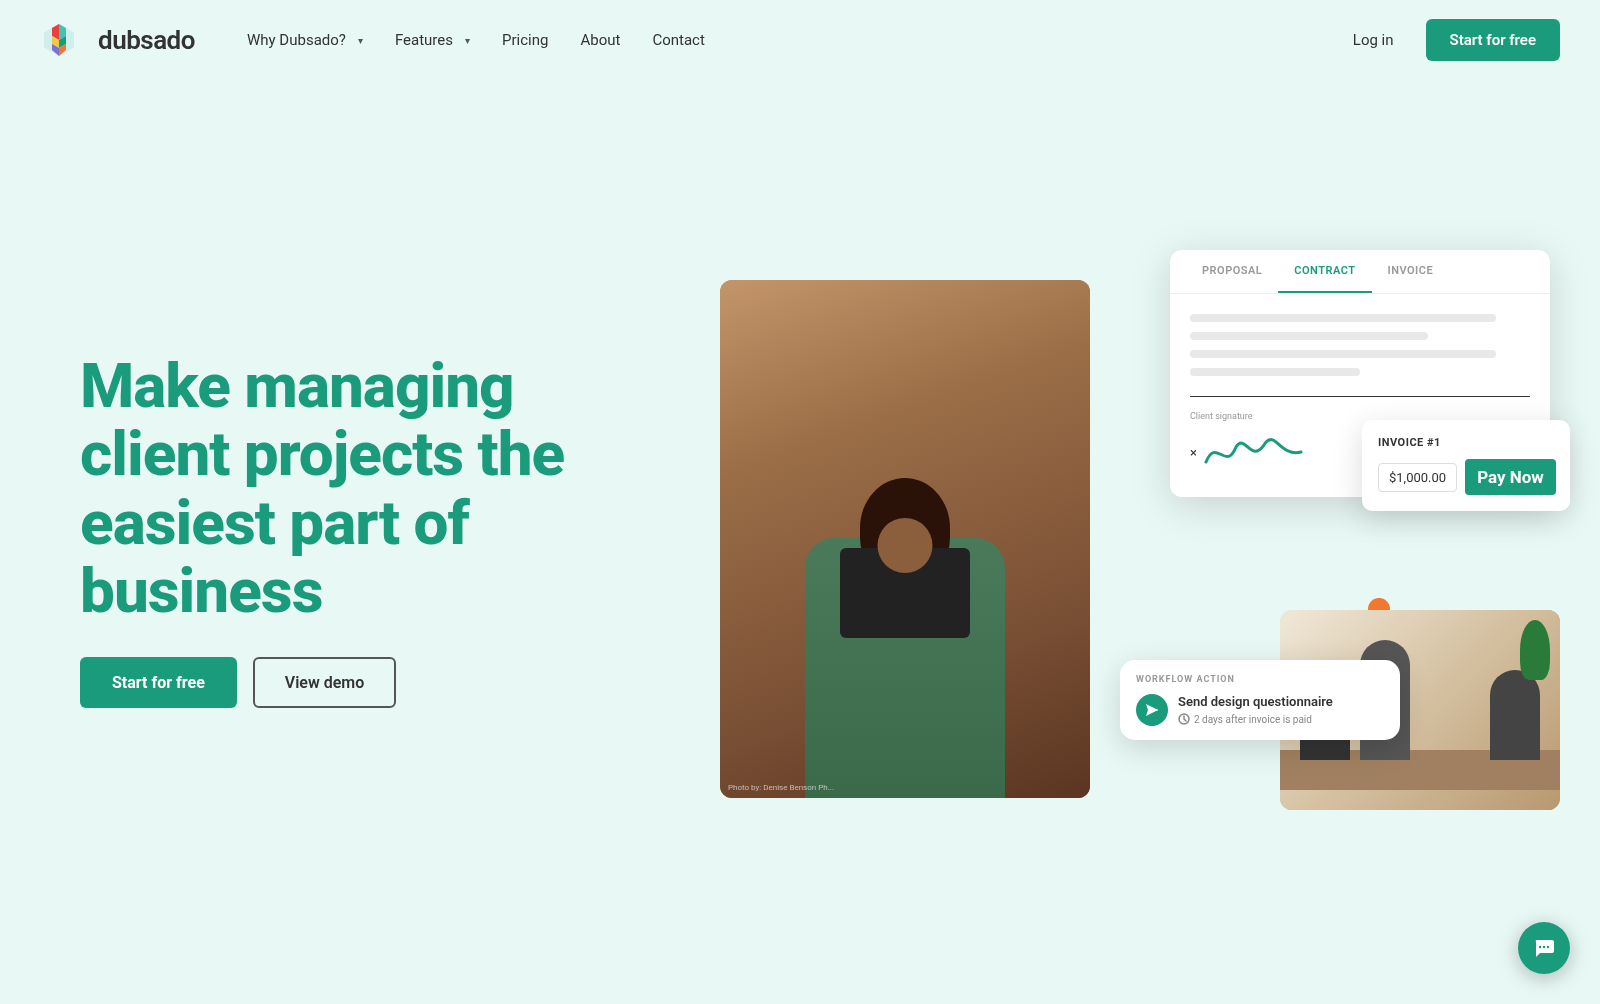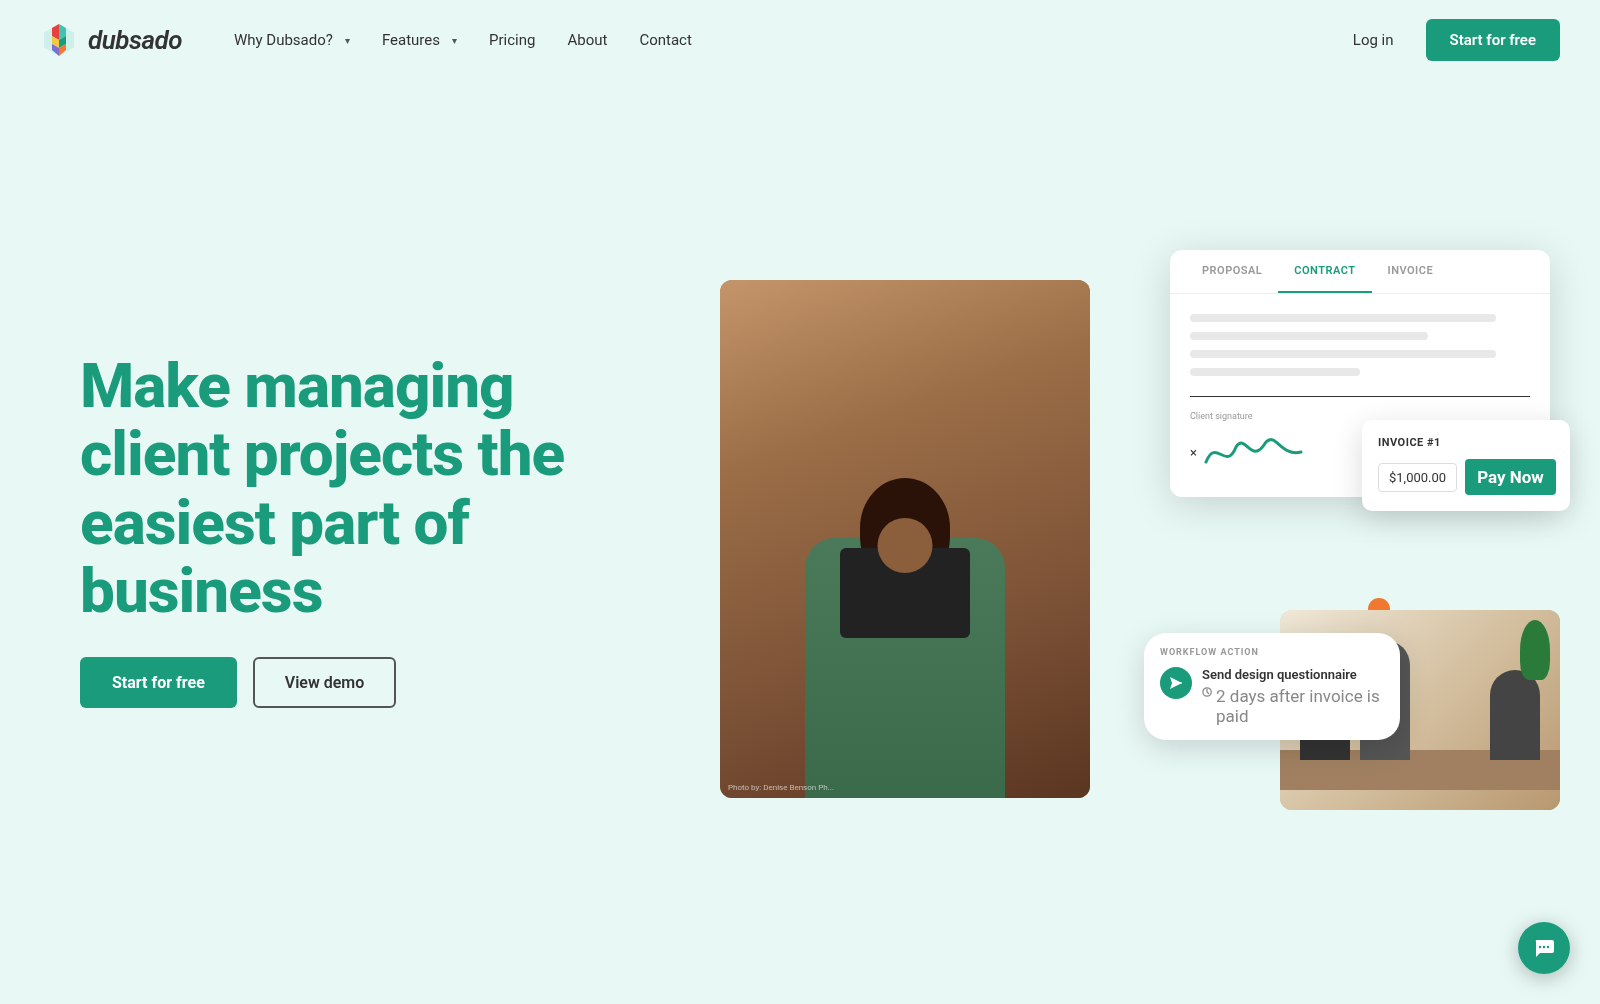--- a/index.html
+++ b/index.html
@@ -16,24 +16,23 @@
       align-items: center;
       padding: 0 40px;
       height: 80px;
       background-color: #e8f8f5;
       position: relative;
       z-index: 10;
     }
     .nav-logo {
       display: flex;
       align-items: center;
-      gap: 10px;
+      gap: 20px;
       margin-right: 40px;
       text-decoration: none;
-      font-style: italic;
     }
     .logo-icon {
       width: 38px;
       height: 38px;
     }
     .logo-text {
       font-size: 26px;
       font-weight: 600;
       color: #333;
       letter-spacing: -0.5px;
@@ -252,23 +251,23 @@
       padding: 8px 12px;
       border-radius: 4px;
       white-space: nowrap;
     }
 
     
     .card-workflow {
       position: absolute;
       bottom: 100px;
       right: 160px;
-      width: 256px;
+      width: 280px;
       background: white;
-      border-radius: 22px;
+      border-radius: 15px;
       box-shadow: 0 8px 30px rgba(0,0,0,0.15);
       padding: 14px 16px;
     }
     .workflow-header {
       font-size: 9px;
       font-weight: 700;
       color: #999;
       letter-spacing: 1px;
       margin-bottom: 10px;
       text-transform: uppercase;
@@ -291,24 +290,24 @@
     .workflow-text {
       flex: 1;
     }
     .workflow-title {
       font-size: 13px;
       font-weight: 600;
       color: #333;
       margin-bottom: 4px;
     }
     .workflow-sub {
-      font-size: 17px;
+      font-size: 10px;
       color: #888;
       display: flex;
-      align-items: flex-start;
+      align-items: center;
       gap: 4px;
     }
 
     
     .circle-teal {
       position: absolute;
       width: 90px;
       height: 90px;
       background: #40c4b0;
       border-radius: 50%;

